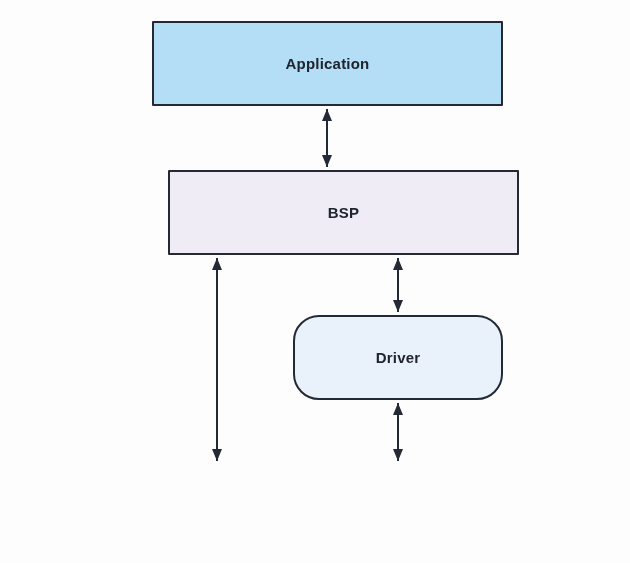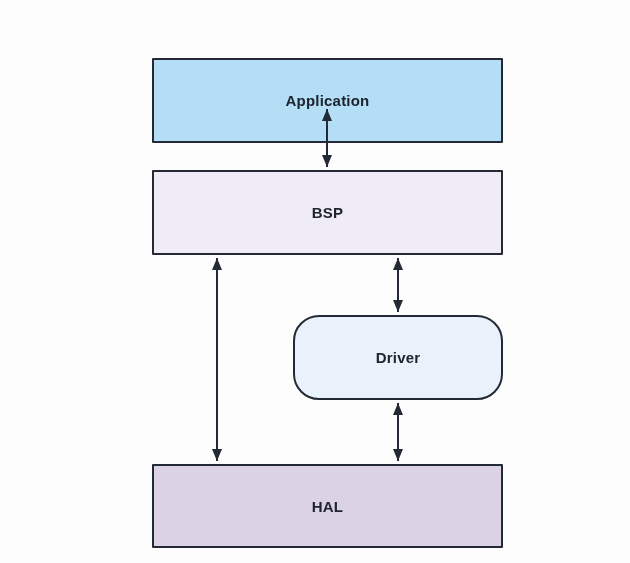--- a/index.html
+++ b/index.html
@@ -23,22 +23,22 @@
     display: flex;
     align-items: center;
     justify-content: center;
   }
   .box-label {
     font-size: 15px;
     font-weight: bold;
     color: #20242e;
     letter-spacing: 0.2px;
   }
-  .box-application { left: 152px; top: 21px;  width: 351px; height: 85px; background: #b3def5; margin-top: 37px; }
-  .box-bsp         { left: 152px; top: 170px; width: 351px; height: 85px; background: #f0ecf6; }
+  .box-application { left: 152px; top: 21px;  width: 351px; height: 85px; background: #b3def5; }
+  .box-bsp         { left: 168px; top: 170px; width: 351px; height: 85px; background: #f0ecf6; }
   .box-driver      { left: 293px; top: 315px; width: 210px; height: 85px; background: #e9f1fa; border-radius: 26px; }
   .box-hal         { left: 152px; top: 464px; width: 351px; height: 84px; background: #dcd2e6; }
   .arrows-layer {
     position: absolute;
     left: 0; top: 0;
     width: 630px; height: 563px;
     pointer-events: none;
   }
   .arrow-line {
     stroke: #242a35;
@@ -55,23 +55,20 @@
   </div>
 
   <div class="box box-bsp">
     <span class="box-label">BSP</span>
   </div>
 
   <div class="box box-driver">
     <span class="box-label">Driver</span>
   </div>
 
-  <div class="box box-hal">
-    <span class="box-label">HAL</span>
-  </div>
 
   <svg class="arrows-layer" viewBox="0 0 630 563" xmlns="http://www.w3.org/2000/svg">
     <defs>
       <marker id="ah" viewBox="0 0 12 10" refX="12" refY="5" markerWidth="12" markerHeight="10" markerUnits="userSpaceOnUse" orient="auto-start-reverse">
         <path d="M0,0 L12,5 L0,10 Z" fill="#242a35"></path>
       </marker>
     </defs>
 
     <line class="arrow-line" x1="327" y1="109" x2="327" y2="167" marker-start="url(#ah)" marker-end="url(#ah)"></line>
 

